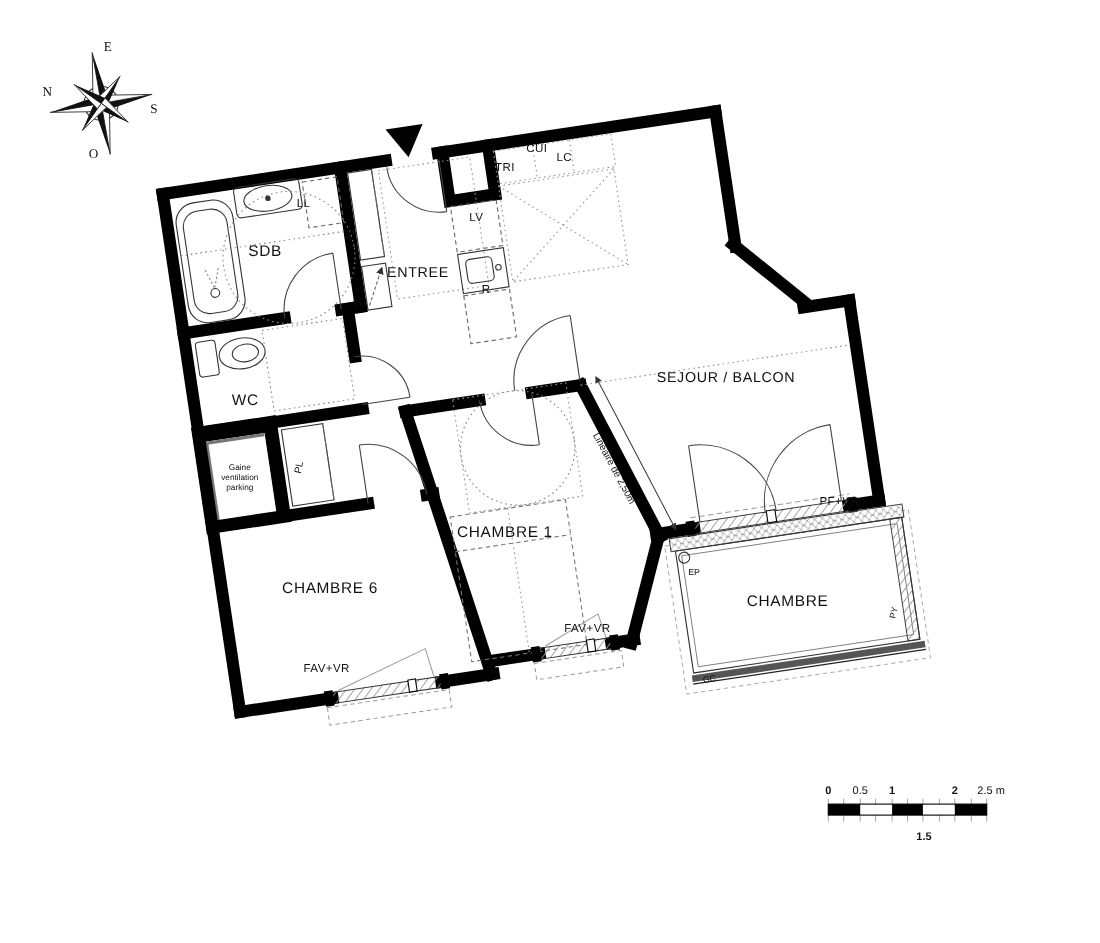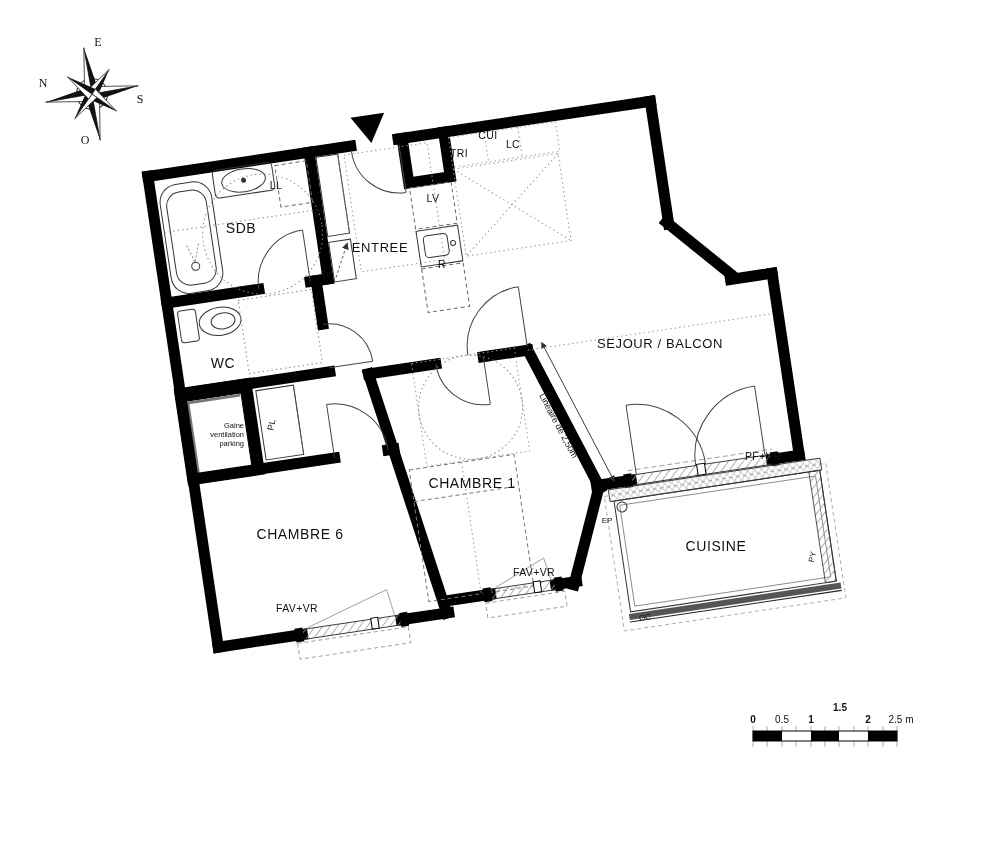--- a/index.html
+++ b/index.html
@@ -5,21 +5,21 @@
   html,body{margin:0;padding:0;background:#fff;}
   #canvas{position:relative;width:1000px;height:857px;background:#fff;overflow:hidden;
           font-family:"Liberation Sans",sans-serif;}
   svg{position:absolute;left:0;top:0;}
   .lbl{position:absolute;transform:translate(-50%,-50%);white-space:nowrap;color:#111;
        font-family:"Liberation Sans",sans-serif;line-height:1;}
   .room{font-size:14px;letter-spacing:.6px;}
   .small{font-size:10.5px;letter-spacing:.4px;}
   .tiny{font-size:8px;}
   .serif{font-family:"Liberation Serif",serif;font-size:12px;}
-  .gaine{font-size:7.5px;line-height:1.2;text-align:right;white-space:normal;width:52px;}
+  .gaine{font-size:7.5px;line-height:1.2;text-align:center;white-space:normal;width:52px;}
 </style>
 </head>
 <body>
 
 <div id="canvas">
 
 <svg width="1000" height="857" viewBox="0 0 1000 857">
   <defs>
     <pattern id="hatch" width="6" height="6" patternUnits="userSpaceOnUse" patternTransform="rotate(45)">
       <line x1="0" y1="0" x2="0" y2="6" stroke="#999" stroke-width="1.6"></line>
@@ -240,48 +240,48 @@
     <rect x="868" y="731" width="29" height="10" fill="#000"></rect>
   </g>
 </svg>
 
 <div>
 
   <span class="lbl room" style="left:241px;top:228px">SDB</span>
   <span class="lbl room" style="left:223px;top:363px">WC</span>
   <span class="lbl room" style="left:380px;top:247px;font-size:13px">ENTREE</span>
   <span class="lbl room" style="left:660px;top:343px;font-size:13px">SEJOUR / BALCON</span>
-  <span class="lbl room" style="left:472px;top:483px">CHAMBRE 1</span>
+  <span class="lbl room" style="left:459px;top:483px">CHAMBRE 1</span>
   <span class="lbl room" style="left:300px;top:534px">CHAMBRE 6</span>
-  <span class="lbl room" style="left:716px;top:546px">CUISINE</span>
+  <span class="lbl room" style="left:716px;top:546px">CHAMBRE</span>
 
   <span class="lbl small" style="left:276px;top:185px">LL</span>
   <span class="lbl small" style="left:459px;top:153px">TRI</span>
   <span class="lbl small" style="left:488px;top:135px">CUI</span>
   <span class="lbl small" style="left:513px;top:144px">LC</span>
   <span class="lbl small" style="left:433px;top:198px">LV</span>
   <span class="lbl small" style="left:442px;top:264px">R</span>
   <span class="lbl" style="left:318px;top:212px;font-size:9px;transform:translate(-50%,-50%) rotate(-78deg)">PL</span>
   <span class="lbl" style="left:327px;top:276px;font-size:9px;transform:translate(-50%,-50%) rotate(-12deg)">TE</span>
   <span class="lbl" style="left:272px;top:425px;font-size:9px;transform:translate(-50%,-50%) rotate(-78deg)">PL</span>
   <span class="lbl gaine" style="left:218px;top:434px"><span>Gaine</span><br><span>ventilation</span><br><span>parking</span></span>
   <span class="lbl" style="left:558px;top:426px;font-size:9px;transform:translate(-50%,-50%) rotate(62deg)">Linéaire de 2,50m</span>
   <span class="lbl small" style="left:763px;top:456px">PF+VR</span>
   <span class="lbl small" style="left:534px;top:572px">FAV+VR</span>
   <span class="lbl small" style="left:297px;top:608px">FAV+VR</span>
-  <span class="lbl tiny" style="left:607px;top:521px">EP</span>
+  <span class="lbl tiny" style="left:631px;top:521px">EP</span>
   <span class="lbl tiny" style="left:813px;top:557px;transform:translate(-50%,-50%) rotate(-78deg)">PY</span>
   <span class="lbl tiny" style="left:645px;top:618px;transform:translate(-50%,-50%) rotate(-10deg)">GC</span>
 
   <span class="lbl serif" style="left:98px;top:42px">E</span>
   <span class="lbl serif" style="left:43px;top:83px">N</span>
   <span class="lbl serif" style="left:140px;top:99px">S</span>
   <span class="lbl serif" style="left:85px;top:140px">O</span>
 
   <span class="lbl" style="left:753px;top:720px;font-size:10px;font-weight:bold">0</span>
   <span class="lbl" style="left:782px;top:720px;font-size:10px;font-weight:normal">0.5</span>
   <span class="lbl" style="left:811px;top:720px;font-size:10px;font-weight:bold">1</span>
-  <span class="lbl" style="left:840px;top:708px;font-size:10px;font-weight:bold">1.5</span>
+  <span class="lbl" style="left:840px;top:762px;font-size:10px;font-weight:bold">1.5</span>
   <span class="lbl" style="left:868px;top:720px;font-size:10px;font-weight:bold">2</span>
   <span class="lbl" style="left:901px;top:720px;font-size:10px;font-weight:normal">2.5 m</span>
 </div>
 
 </div>
 
 </body></html>

